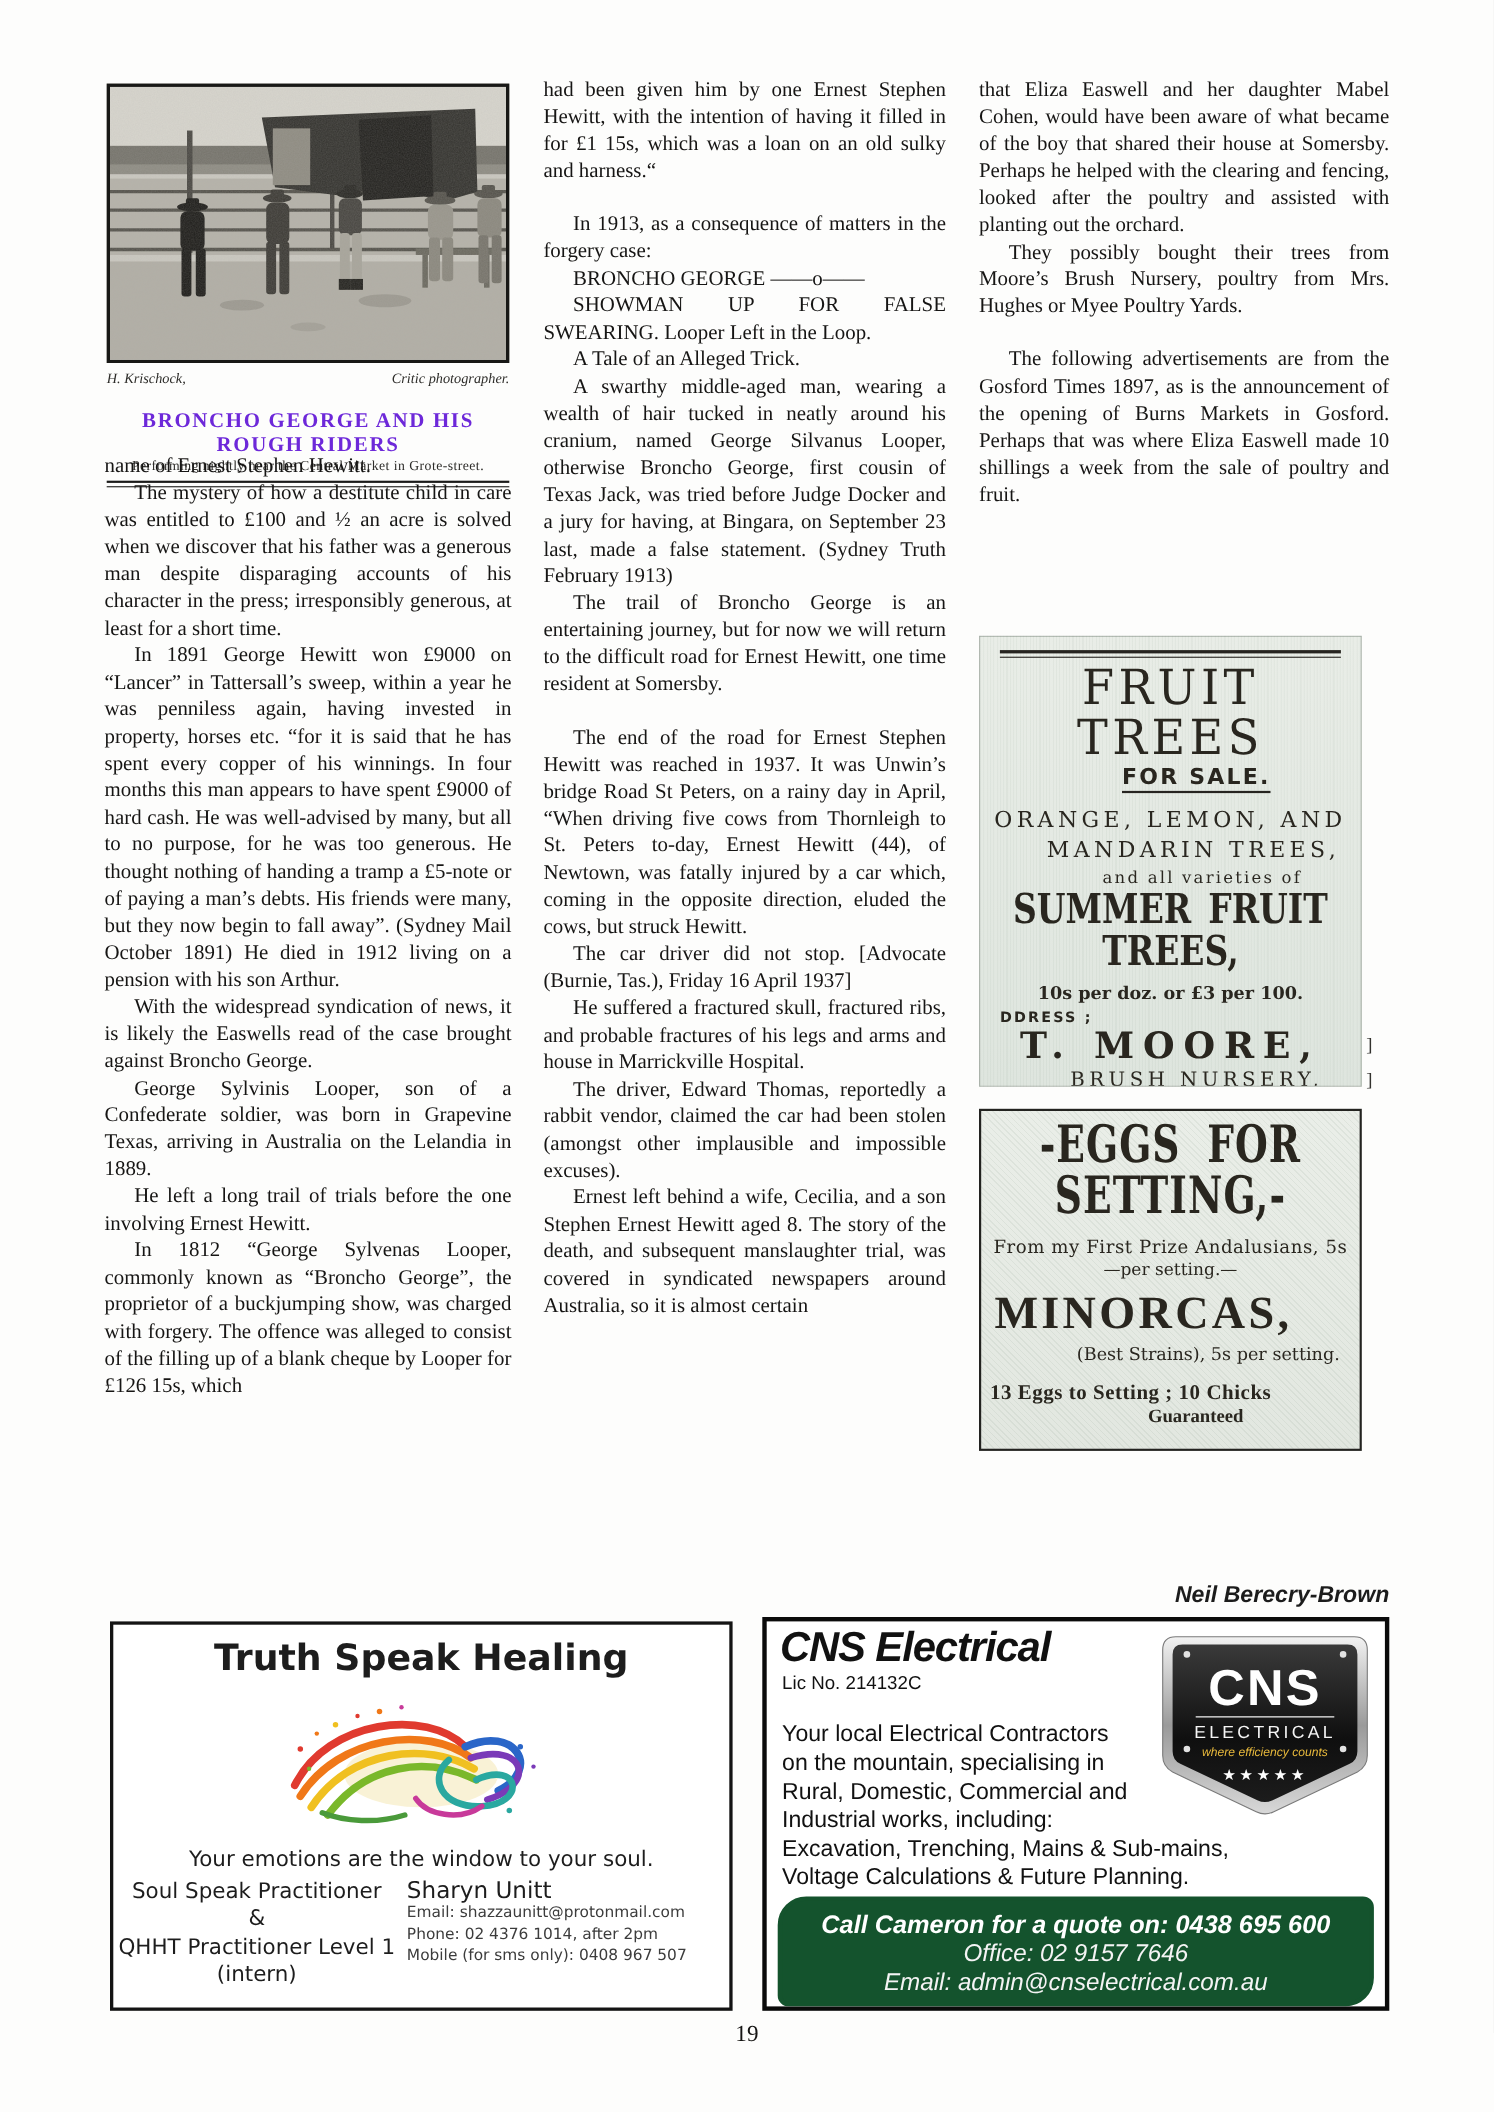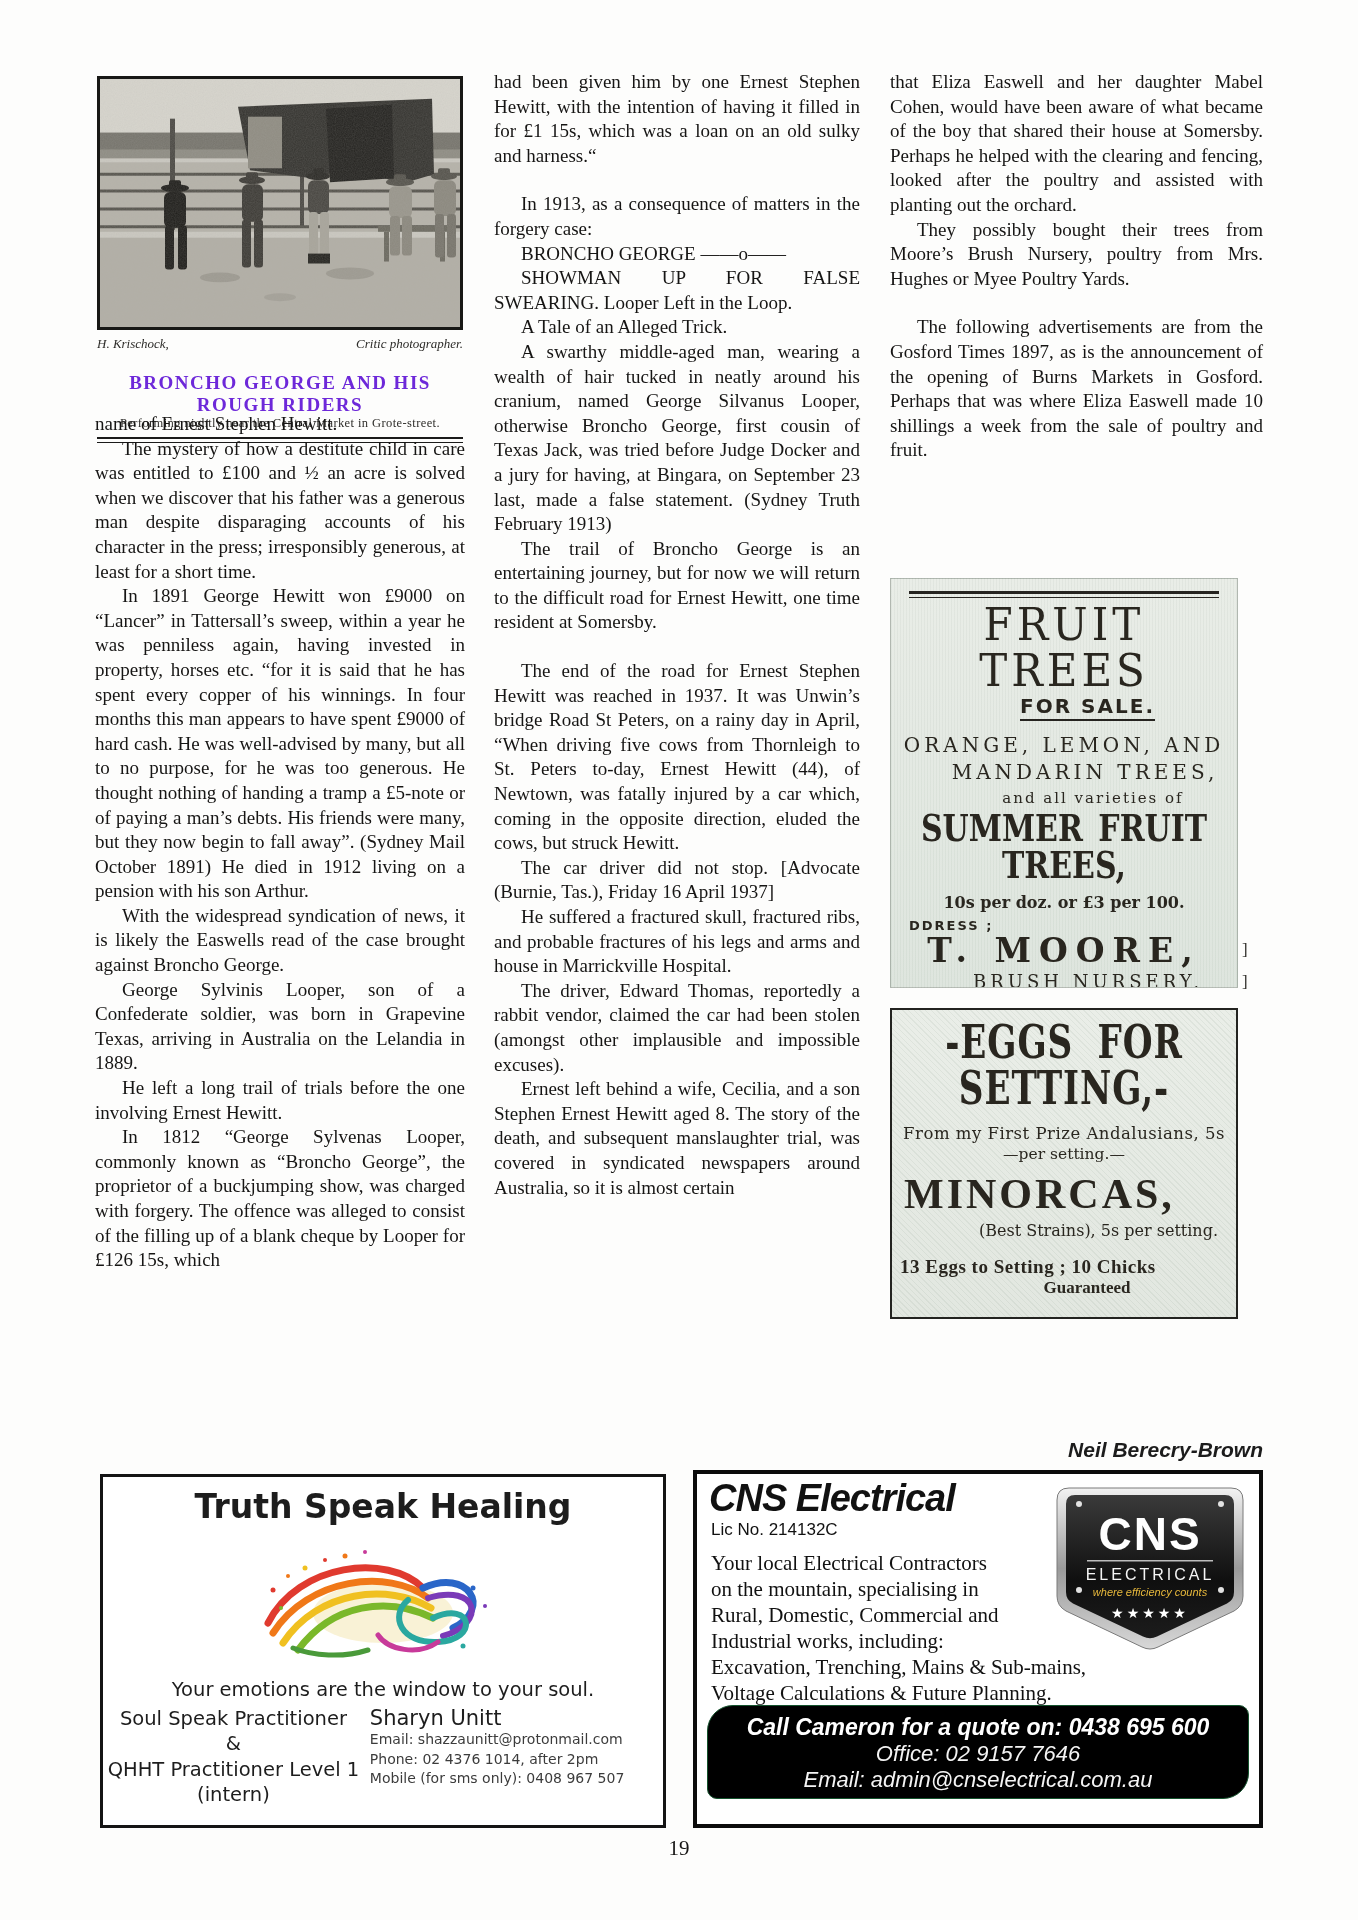--- a/index.html
+++ b/index.html
@@ -70,23 +70,23 @@
   .soul-left{width:47%;font-size:19.5px;text-align:center;line-height:1.3;}
   .soul-right{width:53%;padding-left:10px;}
   .soul-name{font-size:21px;}
   .soul-small{font-size:14px;color:#3c3c3c;line-height:1.4;}
 
   .cns-box{position:absolute;left:693px;top:1470px;width:570px;height:358px;box-sizing:border-box;
     border:4px solid #0b0b0b;background:#fff;font-family:"Liberation Sans",sans-serif;color:#111;overflow:hidden;}
   .cns-title{font-size:38px;font-weight:bold;font-style:italic;letter-spacing:-1px;margin:4px 0 0 12px;line-height:1.1;}
   .cns-lic{font-size:17px;margin-left:14px;}
   .cns-logo{position:absolute;right:14px;top:12px;}
-  .cns-body{position:absolute;left:14px;top:76px;font-size:21px;line-height:26px;font-family:Liberation Serif, serif;}
-  .cns-cta{position:absolute;left:10px;right:10px;bottom:25px;height:92px;background:#000000;
-    border-radius:26px 10px 26px 10px;border:1px solid #14532d;}
+  .cns-body{position:absolute;left:14px;top:90px;font-size:21px;line-height:26px;}
+  .cns-cta{position:absolute;left:10px;right:10px;bottom:0;height:92px;background:#14532d;
+    border-radius:26px 10px 26px 10px;border:4px solid #14532d;}
   .cta1{font-weight:bold;font-style:italic;color:#fff;font-size:23px;text-align:center;margin-top:8px;}
   .cta2{font-style:italic;color:#f4f4f4;font-size:22px;text-align:center;}
   .cta3{font-style:italic;color:#f4f4f4;font-size:22px;text-align:center;}
 
   .page-num{position:absolute;left:0;right:0;top:1836px;text-align:center;font-size:21px;}
 </style>
 </head>
 <body>
 
 <div class="page">

